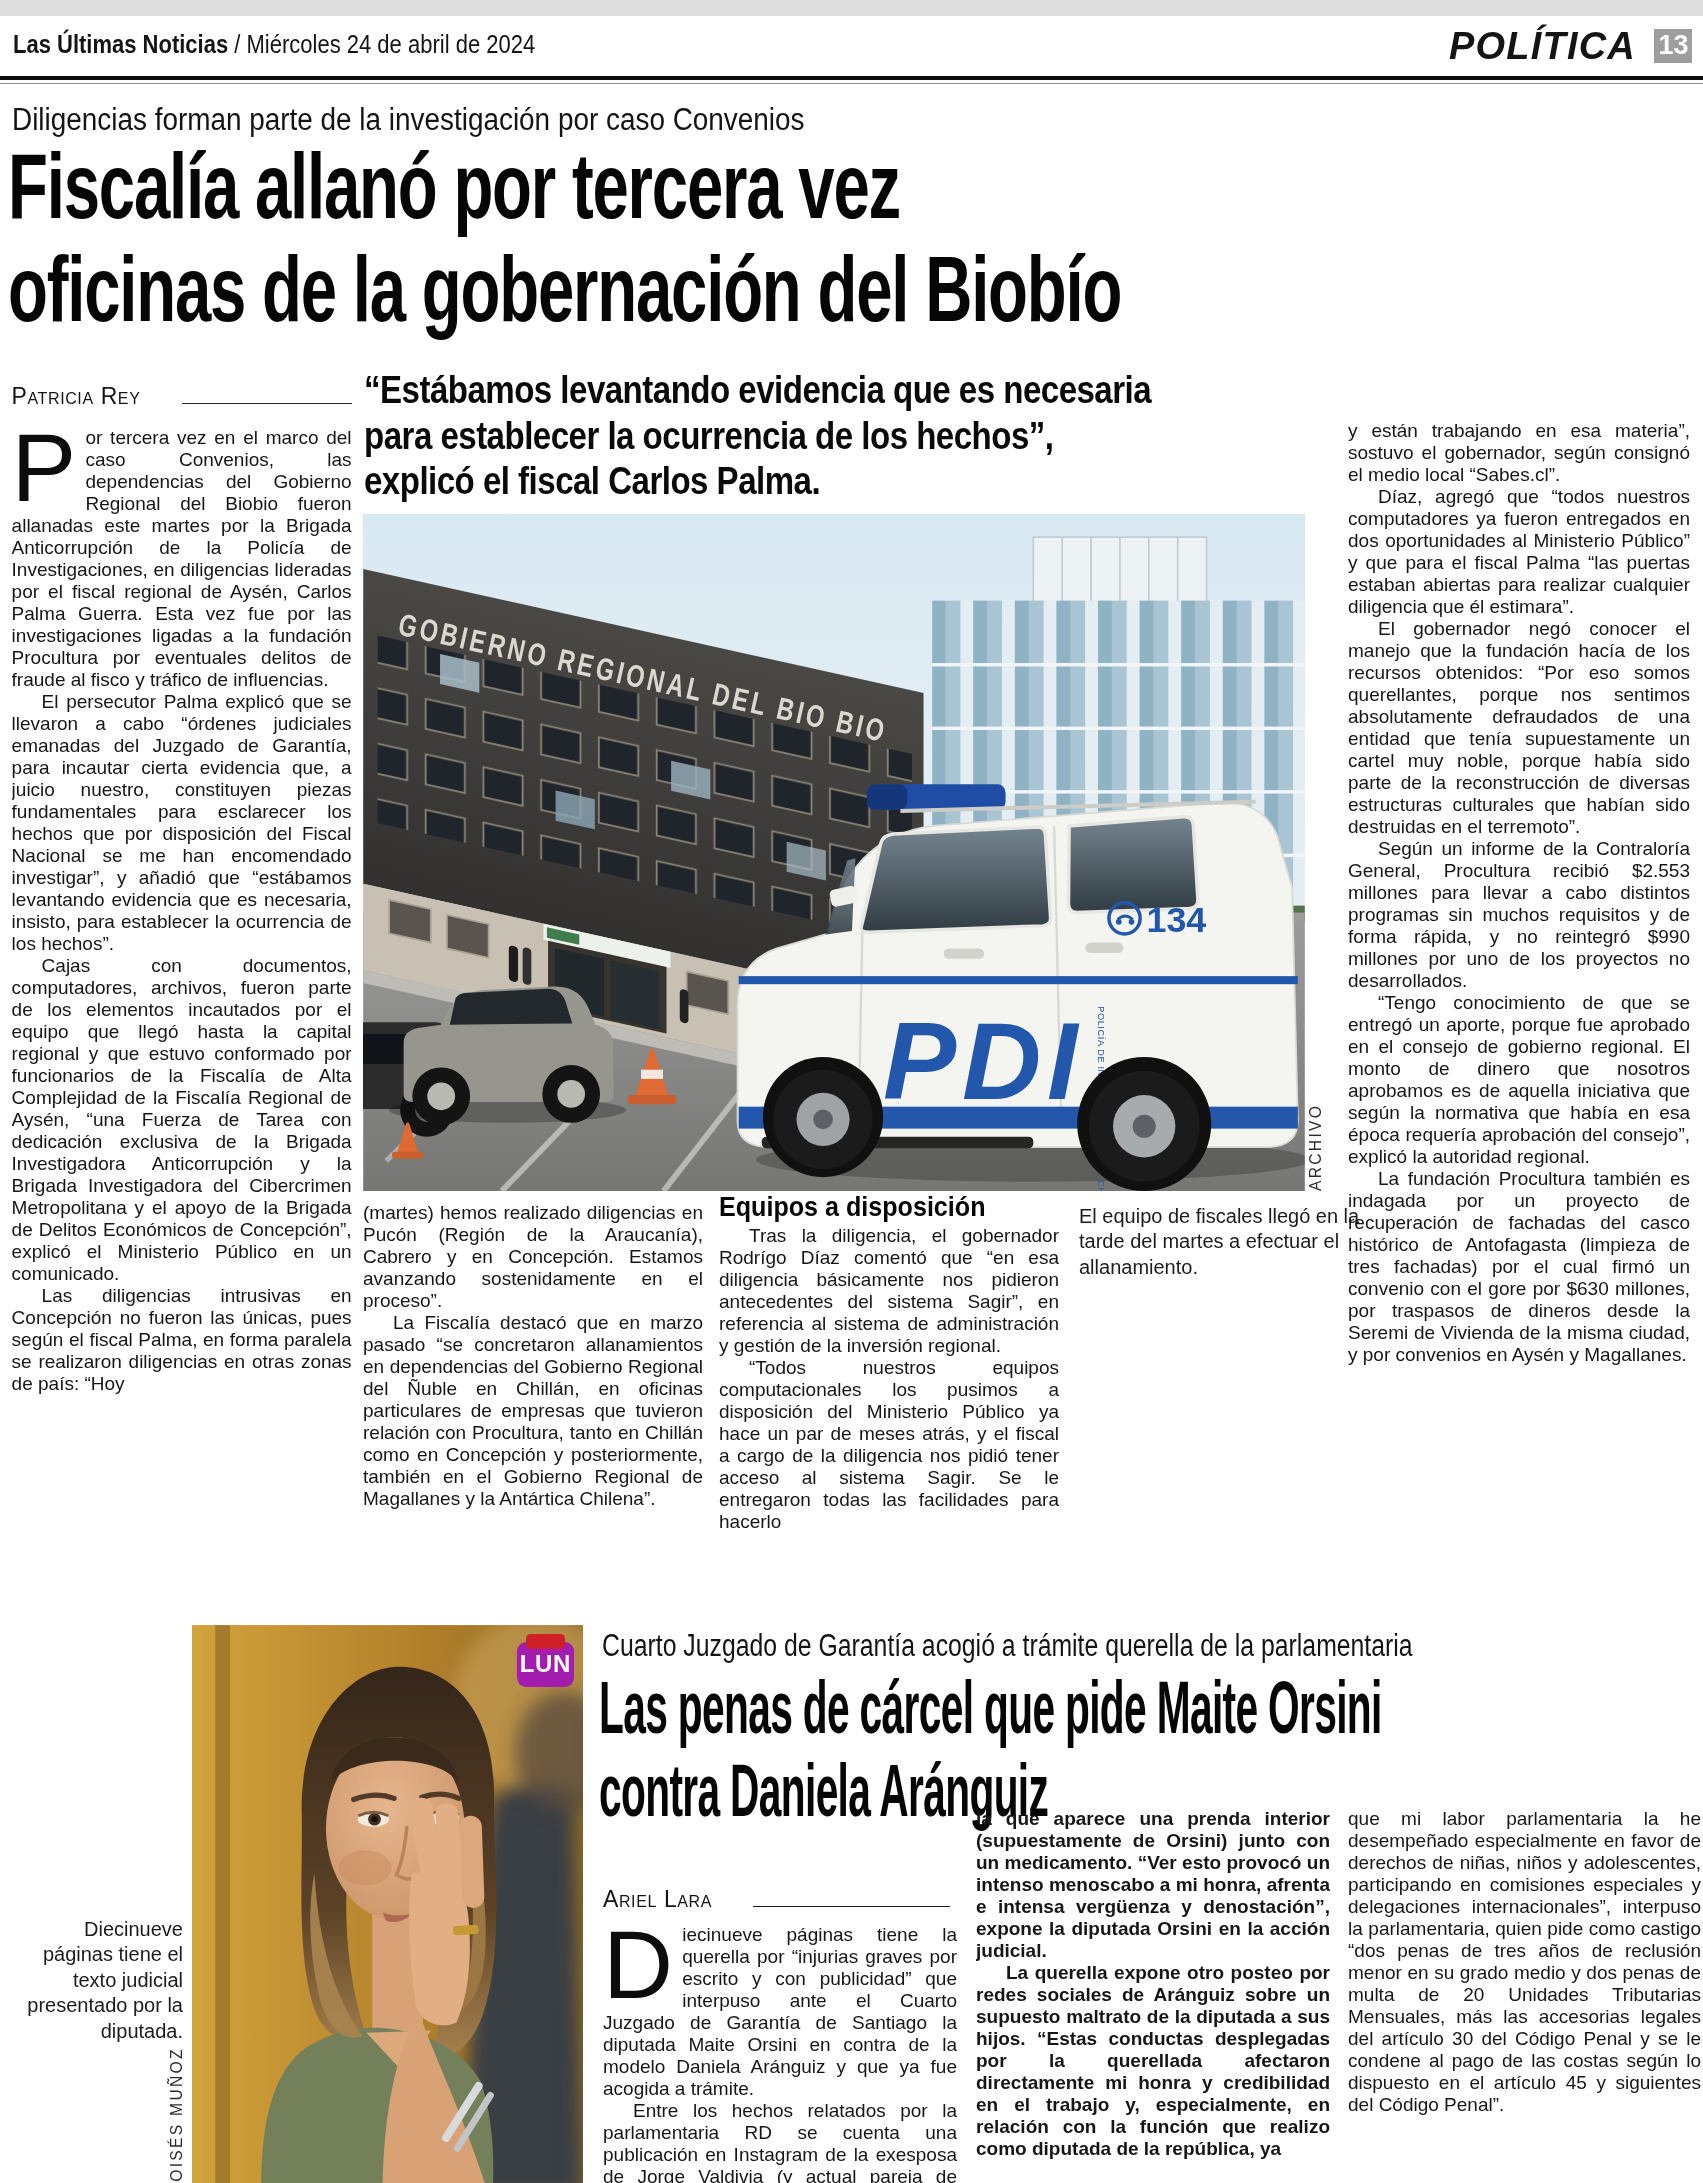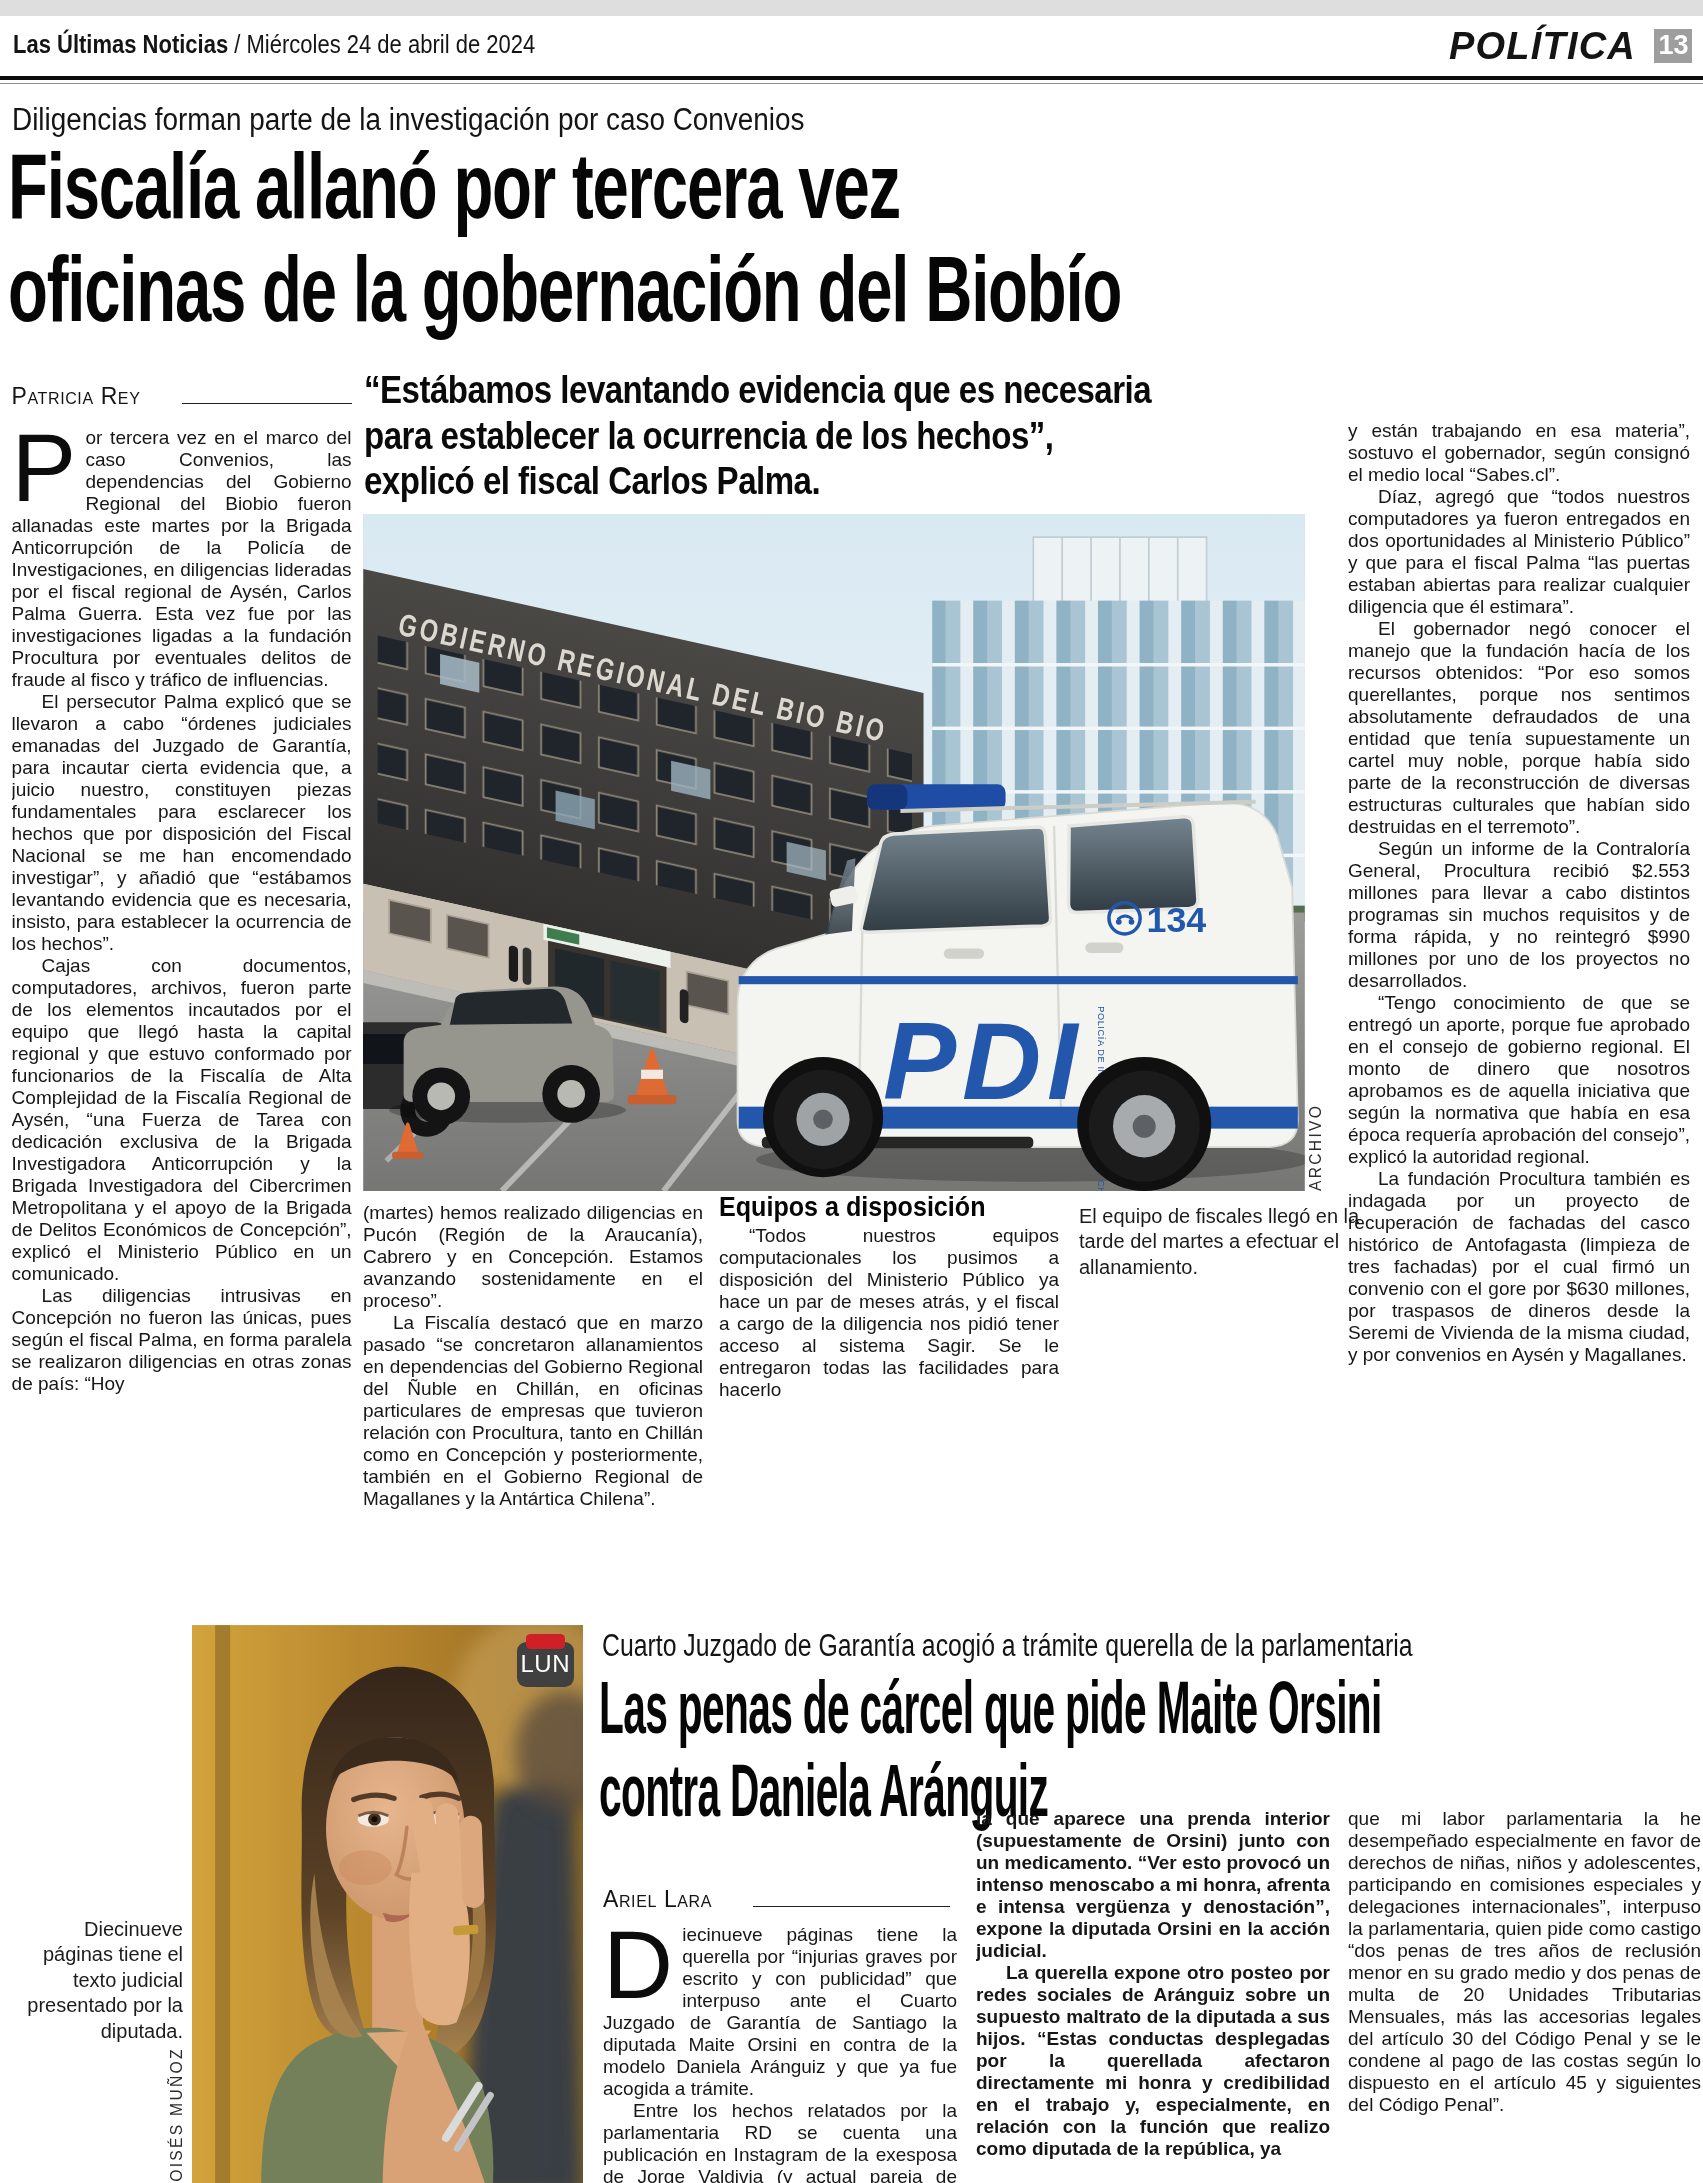--- a/index.html
+++ b/index.html
@@ -60,22 +60,22 @@
   .headline2{position:absolute;left:599px;top:1651px;font-size:74px;font-weight:700;line-height:1.12;
              letter-spacing:-1.2px;white-space:nowrap;transform:scaleX(.55);transform-origin:left top;color:#060606;}
   #byline2{left:603px;top:1870px;width:347px;}
   #colA{left:603px;top:1908px;width:354px;height:276px;overflow:hidden;}
   #colB{left:976px;top:1792px;width:354px;height:391px;overflow:hidden;font-weight:bold;}
   #colC{left:1348px;top:1792px;width:353px;height:391px;overflow:hidden;}
 
   
   .lunlogo{position:absolute;right:9.2px;top:9.2px;width:57px;height:53px;}
   .lun-red{position:absolute;left:8.7px;right:8.7px;top:0;height:15px;background:#cf2027;border-radius:4.6px;}
-  .lun-box{position:absolute;left:0;right:0;top:7.5px;bottom:0;background:#404040;border-radius:9.2px;
-           display:flex;align-items:center;justify-content:center;color:#fff;font-weight:400;font-size:24px;letter-spacing:0.6px;}
+  .lun-box{position:absolute;left:0;right:0;top:7.5px;bottom:0;background:#a21caf;border-radius:9.2px;
+           display:flex;align-items:center;justify-content:center;color:#fff;font-weight:700;font-size:24px;letter-spacing:0.6px;}
 </style>
 </head>
 <body>
 
 <div class="page">
 
   <div class="hdr-left">
     <span class="paper">Las Últimas Noticias</span>
     <span>/</span>
     <span>Miércoles 24 de abril de 2024</span>
@@ -248,20 +248,21 @@
   <div class="vcredit" id="credit1">ARCHIVO</div>
 
   <div class="bodycol" id="col2">
       <p class="para">(martes) hemos realizado diligencias en Pucón (Región de la Araucanía), Cabrero y en Concepción. Estamos avanzando sostenidamente en el proceso”.</p>
       <p class="para">La Fiscalía destacó que en marzo pasado “se concretaron allanamientos en dependencias del Gobierno Regional del Ñuble en Chillán, en oficinas particulares de empresas que tuvieron relación con Procultura, tanto en Chillán como en Concepción y posteriormente, también en el Gobierno Regional de Magallanes y la Antártica Chilena”.</p>
     </div>
 
   <div class="bodycol" id="col3">
     <div class="subhead">Equipos a disposición</div>
     <div class="indent-first">
+        <p class="para">Tras la diligencia, el gobernador Rodrígo Díaz comentó que “en esa diligencia básicamente nos pidieron antecedentes del sistema Sagir”, en referencia al sistema de administración y gestión de la inversión regional.</p>
         <p class="para">“Todos nuestros equipos computacionales los pusimos a disposición del Ministerio Público ya hace un par de meses atrás, y el fiscal a cargo de la diligencia nos pidió tener acceso al sistema Sagir. Se le entregaron todas las facilidades para hacerlo</p>
       </div>
   </div>
 
   <div class="caption" id="caption1">El equipo de fiscales llegó en la tarde del martes a efectuar el allanamiento.</div>
 
   <div class="bodycol" id="col5">
       <p class="para">y están trabajando en esa materia”, sostuvo el gobernador, según consignó el medio local “Sabes.cl”.</p>
       <p class="para">Díaz, agregó que “todos nuestros computadores ya fueron entregados en dos oportunidades al Ministerio Público” y que para el fiscal Palma “las puertas estaban abiertas para realizar cualquier diligencia que él estimara”.</p>
       <p class="para">El gobernador negó conocer el manejo que la fundación hacía de los recursos obtenidos: “Por eso somos querellantes, porque nos sentimos absolutamente defraudados de una entidad que tenía supuestamente un cartel muy noble, porque había sido parte de la reconstrucción de diversas estructuras culturales que habían sido destruidas en el terremoto”.</p>

